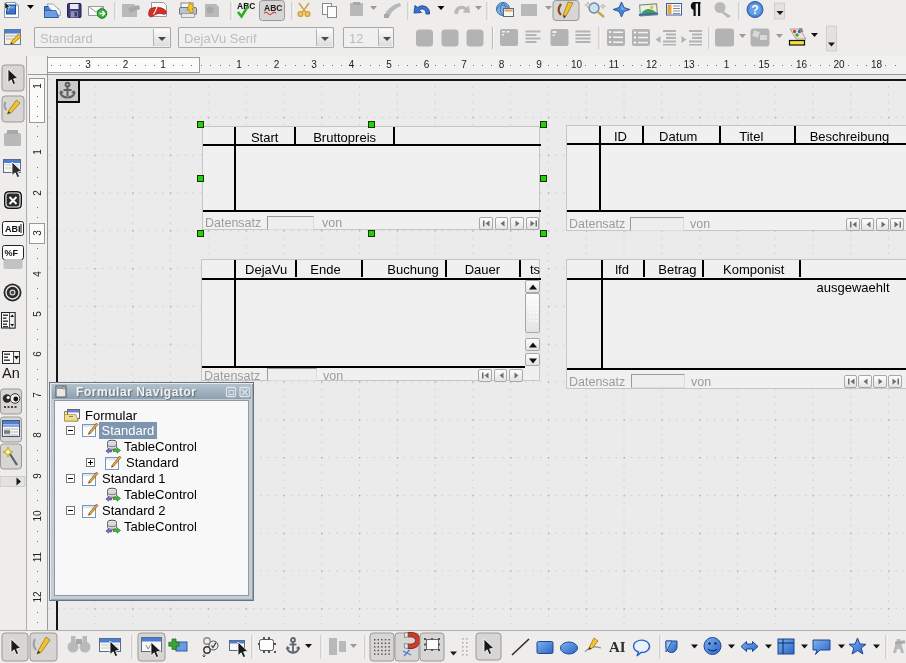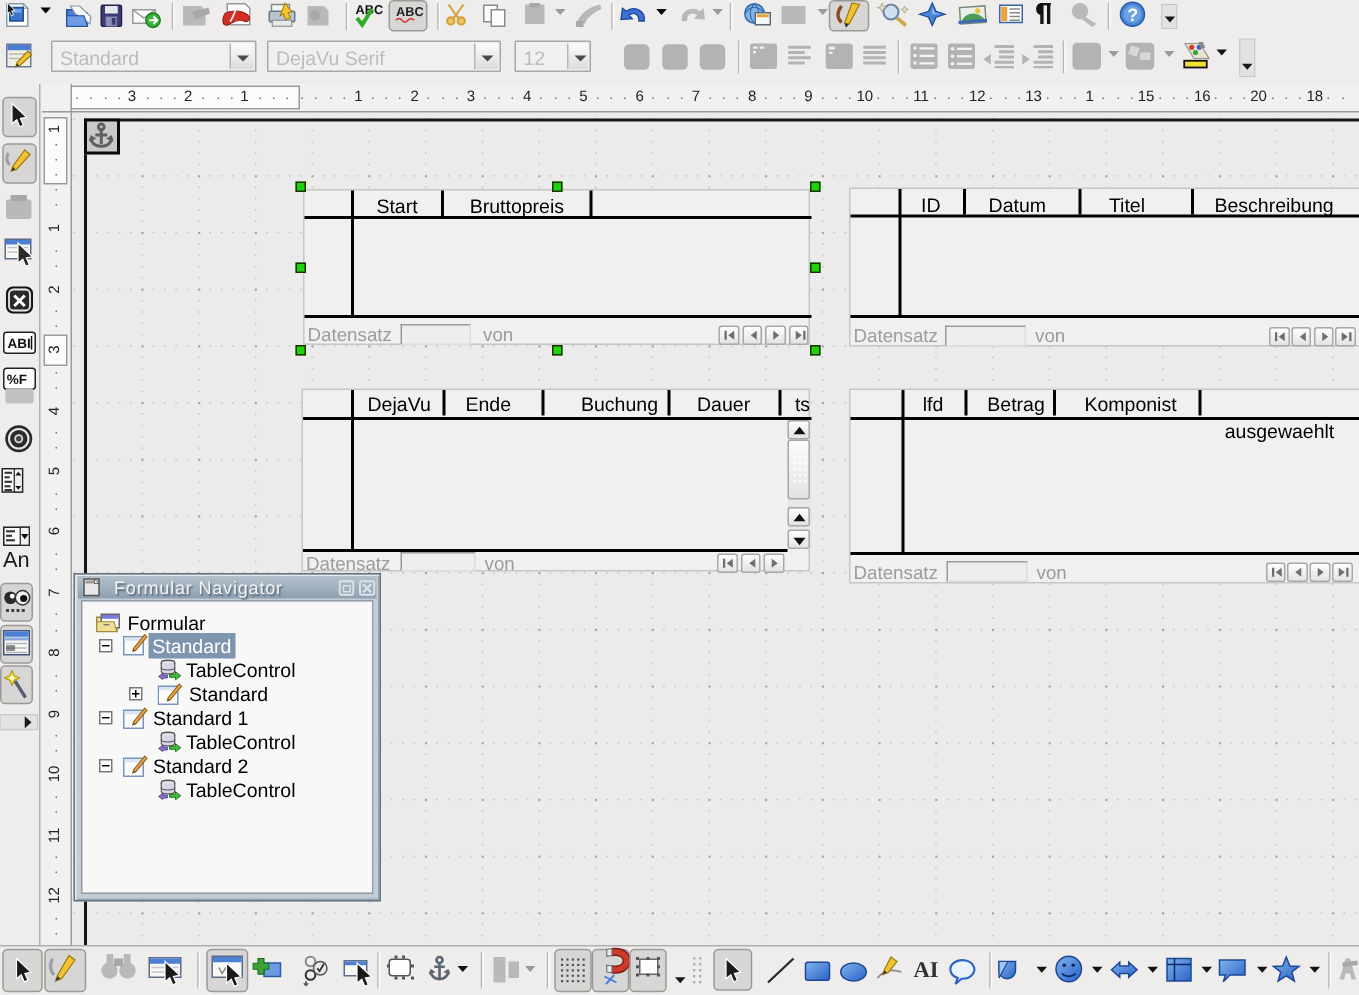--- a/index.html
+++ b/index.html
@@ -414,21 +414,21 @@
     </div>
 </div>
 
 <div class="abs" id="dlg">
   <div id="dlgtitle">
 <svg class="abs" style="left:3px;top:1px" width="13" height="13" viewBox="0 0 13 13">
 <rect x="1" y="1" width="10" height="11" fill="#e8e8e8" stroke="#555"></rect>
 <rect x="2" y="2" width="8" height="2" fill="#9a9a9a"></rect>
 <path d="M8 1 L11 4 L8 4 Z" fill="#fff" stroke="#555" stroke-width="0.6"></path>
 </svg>
-<div class="abs" style="left:24px;top:1px;font-size:12px;font-weight:normal;color:#f2f2f2;letter-spacing:0.55px;text-shadow:1px 1px 1px #5a6a78">Formular Navigator</div>
+<div class="abs" style="left:24px;top:1px;font-size:12px;font-weight:bold;color:#f2f2f2;letter-spacing:0.55px;text-shadow:1px 1px 1px #5a6a78">Formular Navigator</div>
 <svg class="abs" style="left:172.5px;top:1.5px" width="26" height="12" viewBox="0 0 26 12">
 <g stroke="#dde2e8" fill="none" stroke-width="1.3">
 <rect x="1.5" y="1.5" width="9" height="9" rx="1"></rect>
 <rect x="4" y="4.5" width="4.5" height="4" stroke-width="1"></rect>
 <rect x="15" y="1.5" width="9.5" height="9" rx="1"></rect>
 <path d="M17 3.5 L22.5 9 M22.5 3.5 L17 9" stroke-width="1.6"></path>
 </g>
 </svg>
     </div>
   <div id="dlgclient">

